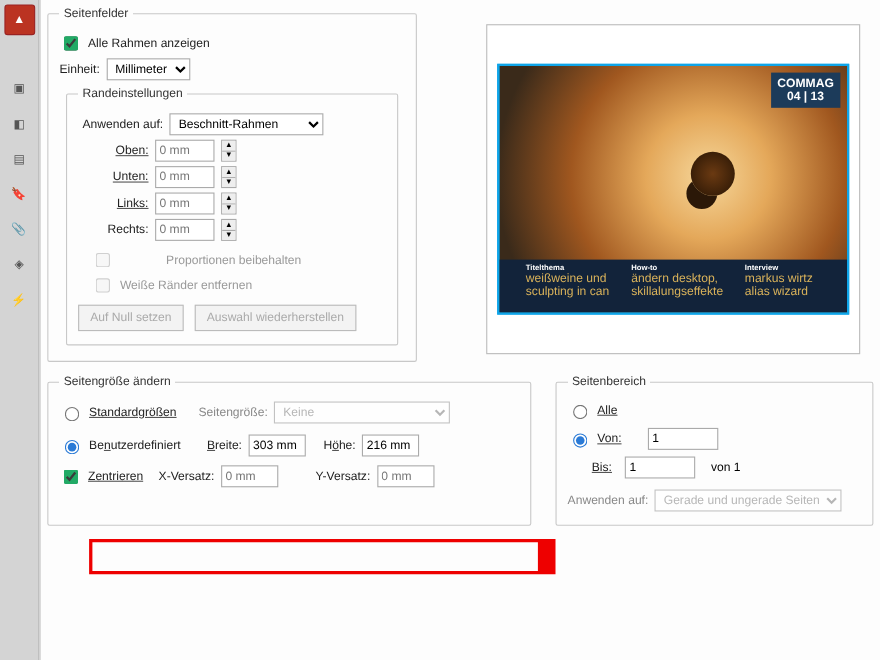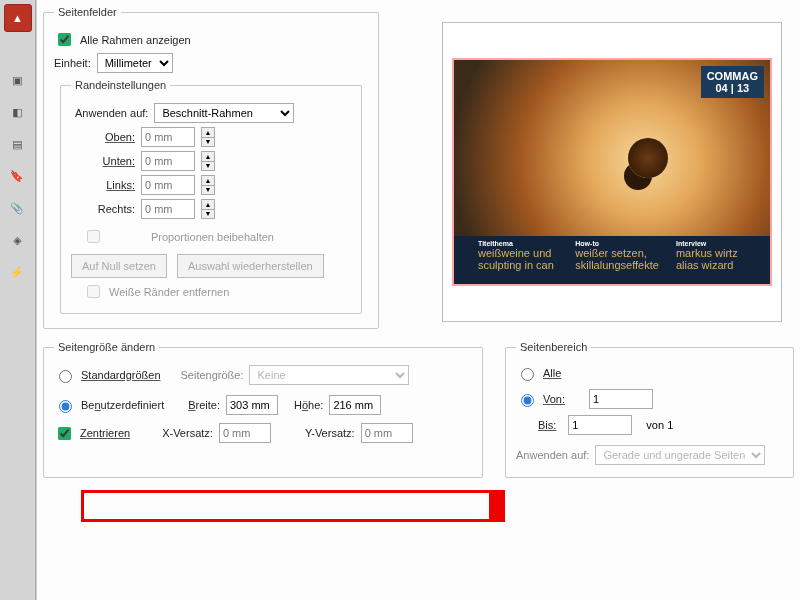--- a/index.html
+++ b/index.html
@@ -18,21 +18,21 @@
   .num { width:54px; background:#f7f7f7; color:#777;}
   .num.enabled { background:#fff; color:#000;}
   .spin { display:inline-flex; flex-direction:column; border:1px solid #aaa; height:20px; width:14px;}
   .spin div{flex:1; display:flex; align-items:center; justify-content:center; font-size:7px; background:#eee; border-bottom:1px solid #aaa;}
   .spin div:last-child{border-bottom:none;}
   button { background:#f3f3f3; border:1px solid #bbb; height:24px; padding:0 10px; color:#888; }
   button:disabled{color:#aaa;}
   .margins-grid { margin-left:12px; }
   .margins-grid .row label{ width:52px; text-align:right;}
   .preview-box { position:absolute; right:18px; top:22px; width:340px; height:300px; border:1px solid #bbb; background:#fff; display:flex; align-items:center; justify-content:center;}
-  .preview-page { width:320px; height:228px; border:2px solid #fca5a5; position:relative; overflow:hidden; background:#0ea5e9;}
+  .preview-page { width:320px; height:228px; border:2px solid #0ea5e9; position:relative; overflow:hidden; background:#0ea5e9;}
   .lion { position:absolute; inset:0; background:
     radial-gradient(circle at 60% 45%, #f6d79b 0%, #e4a85a 25%, #a0571f 55%, #3a2a1a 85%);
   }
   .lion::after{content:"";position:absolute;left:55%;top:35%;width:40px;height:40px;border-radius:50%;
     background:radial-gradient(circle,#6b3a12 0%,#3a1f08 70%);box-shadow:-10px 18px 0 -6px #2b1808;}
   .mag-badge{position:absolute;right:6px;top:6px;background:#1c3b5a;color:#fff;padding:4px 6px;font-size:9px;font-weight:bold;text-align:center;}
   .mag-foot{position:absolute;left:0;right:0;bottom:0;height:48px;background:#12233a;display:flex;color:#d9b25a;font-size:7px;gap:10px;padding:4px 24px;}
   .mag-foot div b{display:block;color:#fff;font-size:7px;}
   .ext-label{position:absolute; right:18px; top:332px; width:340px; text-align:center; font-size:11px;}
   .highlight{ position:absolute; left:44px; top:490px; width:424px; height:32px; border:3px solid #e00; border-right:16px solid #e00; pointer-events:none;}
@@ -107,41 +107,41 @@
           <div class="spin">
               <div>▲</div>
               <div>▼</div>
             </div>
         </div>
       </div>
       <div class="row" style="margin-left:12px;margin-top:8px;gap:48px;">
         <input type="checkbox" class="chk" disabled="" style="">
         <label style="color:#999">Proportionen beibehalten</label>
       </div>
+      <div class="row" style="margin-left:12px;">
+        <input type="checkbox" class="chk" disabled="" style="">
+        <label style="color:#999">Weiße Ränder entfernen</label>
+      </div>
       <div class="row" style="margin-top:8px;gap:10px;">
         <button disabled="">Auf Null setzen</button>
         <button disabled="">Auswahl wiederherstellen</button>
-      </div>
-      <div class="row" style="margin-left:12px;">
-        <input type="checkbox" class="chk" disabled="" style="">
-        <label style="color:#999">Weiße Ränder entfernen</label>
       </div>
     </fieldset>
   </fieldset>
 
   <div class="preview-box">
     <div class="preview-page">
       <div class="lion"></div>
       <div class="mag-badge">
         <div>COMMAG</div>
         <div>04 | 13</div>
       </div>
       <div class="mag-foot">
         <div><b>Titelthema</b><span>weißweine und sculpting in can</span></div>
-        <div><b>How-to</b><span>weißer setzen, skillalungseffekte</span></div>
+        <div><b>How-to</b><span>ändern desktop, skillalungseffekte</span></div>
         <div><b>Interview</b><span>markus wirtz alias wizard</span></div>
       </div>
     </div>
   </div>
 
   <div class="lower">
     <fieldset style="width:440px;">
       <legend>Seitengröße ändern</legend>
       <div class="row">
         <input type="radio" class="radio" name="sz" style="">
@@ -153,21 +153,21 @@
         <input type="radio" class="radio" name="sz" checked="" style="">
         <label><span style="letter-spacing:0">Be<span class="u">n</span>utzerdefiniert</span></label>
         <label style="margin-left:18px"><span class="u">B</span>reite:</label>
         <input class="num enabled small-in" type="text" value="303 mm" style="">
         <label style="margin-left:10px">H<span class="u">ö</span>he:</label>
         <input class="num enabled small-in" type="text" value="216 mm" style="">
       </div>
       <div class="row" style="margin-top:8px;">
         <input type="checkbox" class="chk" checked="" style="">
         <label class="u">Zentrieren</label>
-        <label style="margin-left:26px">X-Versatz:</label>
+        <label style="margin-left:8px">X-Versatz:</label>
         <input class="num small-in" type="text" disabled="" value="0 mm" style="">
         <label style="margin-left:28px">Y-Versatz:</label>
         <input class="num small-in" type="text" disabled="" value="0 mm" style="">
       </div>
     </fieldset>
 
     <fieldset style="flex:1;">
       <legend>Seitenbereich</legend>
       <div class="row">
         <input type="radio" class="radio" name="pr" style="">

